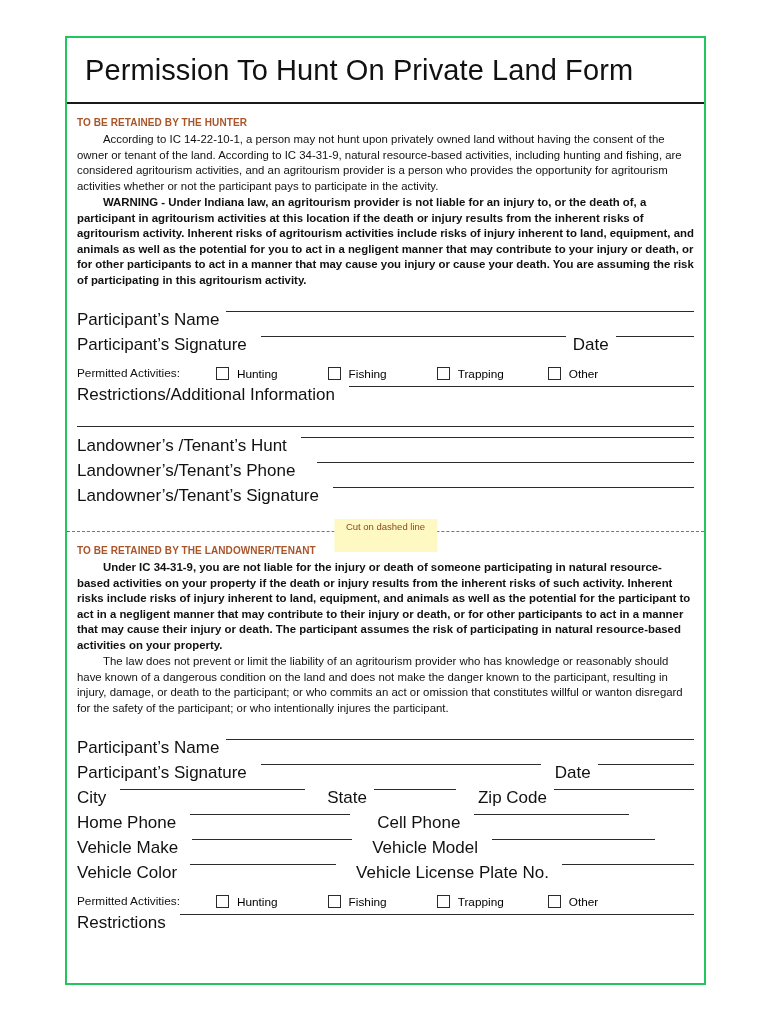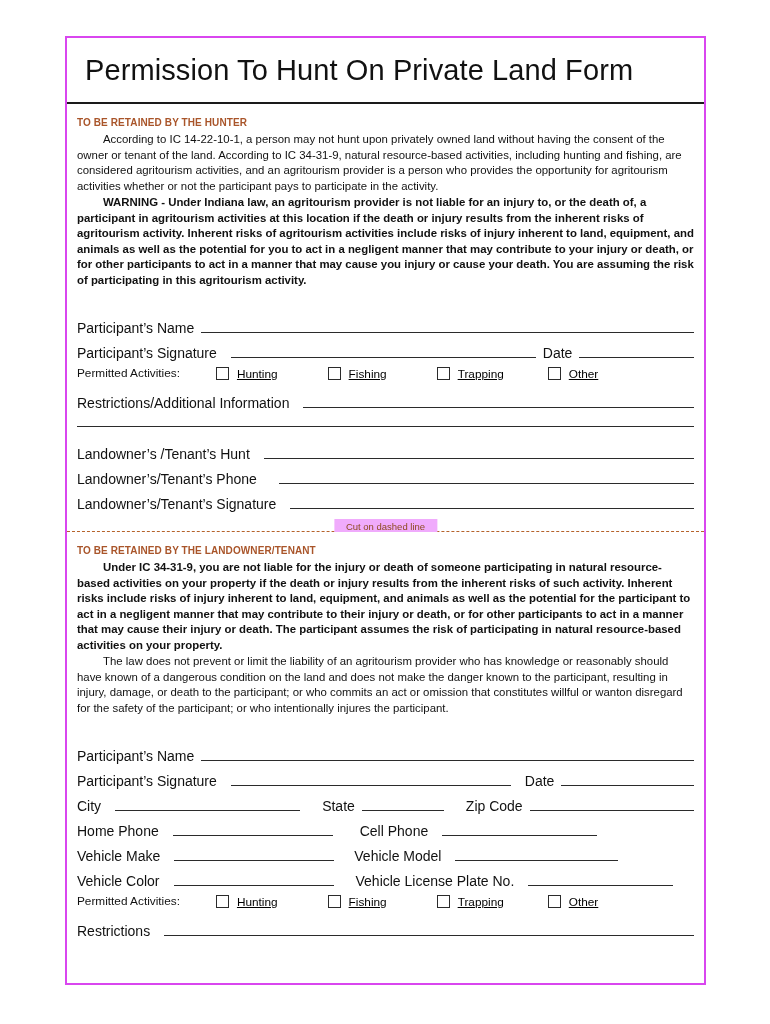--- a/index.html
+++ b/index.html
@@ -23,21 +23,21 @@
     background: #ffffff;
   }
 
   
   .frame {
     position: absolute;
     left: 65px;
     top: 36px;
     width: 641px;
     height: 949px;
-    border: 2px solid #d946ef;
+    border: 2px solid #22c55e;
     background: #ffffff;
   }
 
   
   .title-cell {
     height: 66px;
     border-bottom: 2px solid #1a1a1a;
     display: flex;
     align-items: center;
     padding-left: 18px;
@@ -76,22 +76,22 @@
   }
   p.para.bold {
     font-weight: bold;
   }
 
   .spacer-lg { height: 22px; }
 
   
   .field-row {
     display: flex;
-    align-items: flex-end;
-    font-size: 14px;
+    align-items: flex-start;
+    font-size: 17px;
     margin-bottom: 0;
     height: 25px;
     line-height: 1;
   }
   .field-label {
     white-space: nowrap;
     padding-bottom: 1px;
     color: #111;
   }
   .rule {
@@ -122,44 +122,44 @@
     align-items: center;
   }
   .chk-box {
     width: 13px;
     height: 13px;
     border: 1.4px solid #2b2b2b;
     background: #fff;
     display: inline-block;
     margin-right: 8px;
   }
-  .chk-label { white-space: nowrap; text-decoration: underline; }
+  .chk-label { white-space: nowrap; }
 
   
   .cut-wrap {
     position: relative;
     height: 24px;
     margin: 6px -10px 2px -10px;
   }
   .cut-line {
     position: absolute;
     left: 0;
     right: 0;
     top: 13px;
     border-top: 1.4px dashed #b5632c;
   }
   .cut-badge {
     position: absolute;
     left: 50%;
     transform: translateX(-50%);
     top: 1px;
-    background: #f0abfc;
+    background: #fef9c3;
     color: #8c4a1f;
     font-size: 9.5px;
-    padding: 3px 12px 0 12px;
+    padding: 3px 12px 20px 12px;
     white-space: nowrap;
     line-height: 1;
   }
 </style>
 </head>
 <body>
 
 <div class="page">
   <div class="frame">
 

